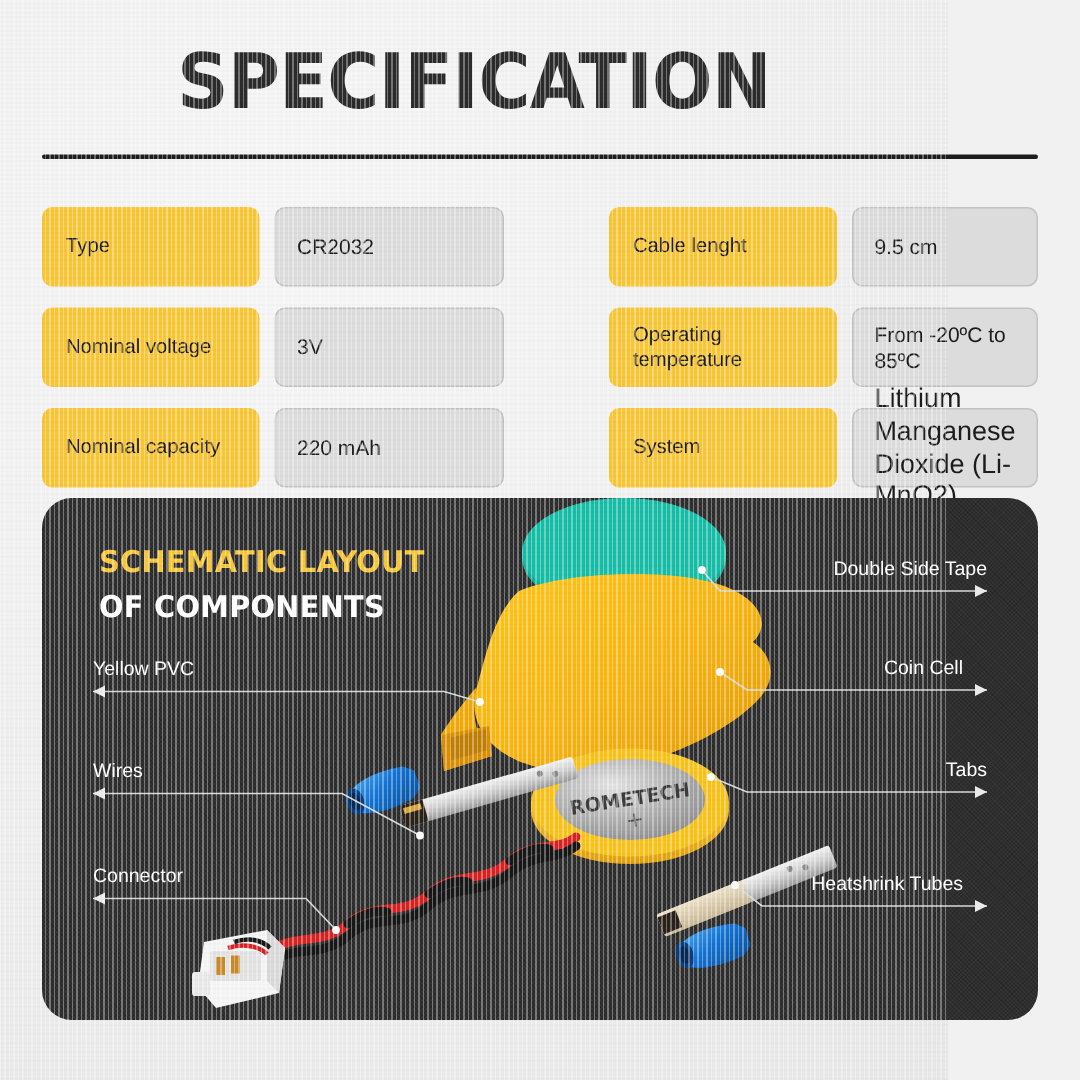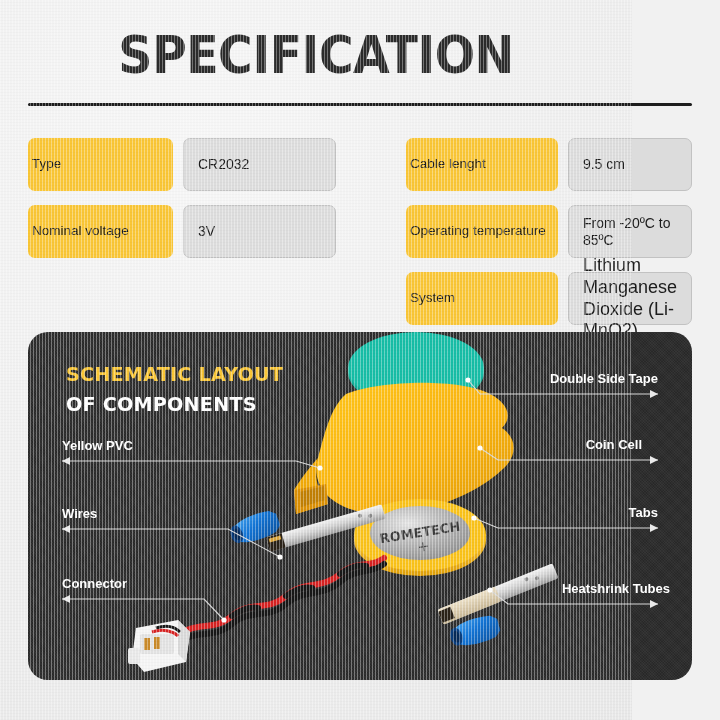--- a/index.html
+++ b/index.html
@@ -31,21 +31,21 @@
   .divider{ position:absolute; left:28px; top:103px; width:664px; height:3px;
     background:#1e1e1e; border-radius:2px; }
 
   
   .spec{ position:absolute; left:28px; top:138px; width:664px;
          display:flex; gap:22px; }
   .spec-col{ flex:1; display:flex; flex-direction:column; gap:14px; }
   .spec-row{ display:flex; gap:10px; align-items:stretch; height:53px; }
   .spec-key{
     flex:0 0 145px; background:#f9c636; border-radius:7px;
-    display:flex; align-items:center; padding:0 4px;
+    display:flex; align-items:center; padding:0 16px;
     font-size:13.5px; color:#1c1c1c; line-height:1.22;
   }
   .spec-col:last-child .spec-key{ flex:0 0 152px;margin-left:48px; }
   .spec-val{
     flex:1; background:#dcdcdc; border:1px solid #c2c2c2; border-radius:7px;
     display:flex; align-items:center; padding:0 14px;
     font-size:14px; font-weight:normal; color:#1c1c1c; line-height:1.2;
   }
   .spec-val.small{ font-size:18px; }
 
@@ -61,21 +61,21 @@
       repeating-linear-gradient(-45deg, rgba(0,0,0,.14) 0 1px, transparent 1px 2px);
   }
   .panel-head{ position:absolute; left:38px; top:30px; z-index:3; }
   .panel-head .l1{ font-family:"DejaVu Sans",sans-serif; font-size:20px; font-weight:bold;
        color:#f9c636; letter-spacing:.2px; transform:scaleX(.96); transform-origin:left; }
   .panel-head .l2{ font-family:"DejaVu Sans",sans-serif; font-size:20px; font-weight:bold;
        color:#ffffff; letter-spacing:.2px; margin-top:6px; transform:scaleX(.96); transform-origin:left; }
 
   
   .callout{ position:absolute; z-index:4; }
-  .callout .lbl{ color:#fff; font-size:13px; font-weight:bold; white-space:nowrap; }
+  .callout .lbl{ color:#fff; font-size:13px; font-weight:normal; white-space:nowrap; }
   .leader{ position:absolute; z-index:3; }
 
   
   .art{ position:absolute; inset:0; z-index:2; }
 </style>
 </head>
 <body>
 
 <div id="page">
 
@@ -85,20 +85,24 @@
   <div class="spec">
 
     <div class="spec-col">
       <div class="spec-row">
         <div class="spec-key">Type</div>
         <div class="spec-val">CR2032</div>
       </div>
       <div class="spec-row">
         <div class="spec-key">Nominal voltage</div>
         <div class="spec-val">3V</div>
+      </div>
+      <div class="spec-row">
+        <div class="spec-key">Nominal capacity</div>
+        <div class="spec-val">220 mAh</div>
       </div>
     </div>
 
     <div class="spec-col">
       <div class="spec-row">
         <div class="spec-key">Cable lenght</div>
         <div class="spec-val">9.5 cm</div>
       </div>
       <div class="spec-row">
         <div class="spec-key">Operating temperature</div>
@@ -279,18 +283,18 @@
 
     <div class="callout" style="right:34px; top:39px; text-align:right">
       <div class="lbl">Double Side Tape</div>
     </div>
     <div class="callout" style="right:50px; top:105px; text-align:right">
       <div class="lbl">Coin Cell</div>
     </div>
     <div class="callout" style="right:34px; top:173px; text-align:right">
       <div class="lbl">Tabs</div>
     </div>
-    <div class="callout" style="right:22px; top:249px; text-align:right">
+    <div class="callout" style="right:50px; top:249px; text-align:right">
       <div class="lbl">Heatshrink Tubes</div>
     </div>
 
   </div>
 </div>
 
 </body></html>

